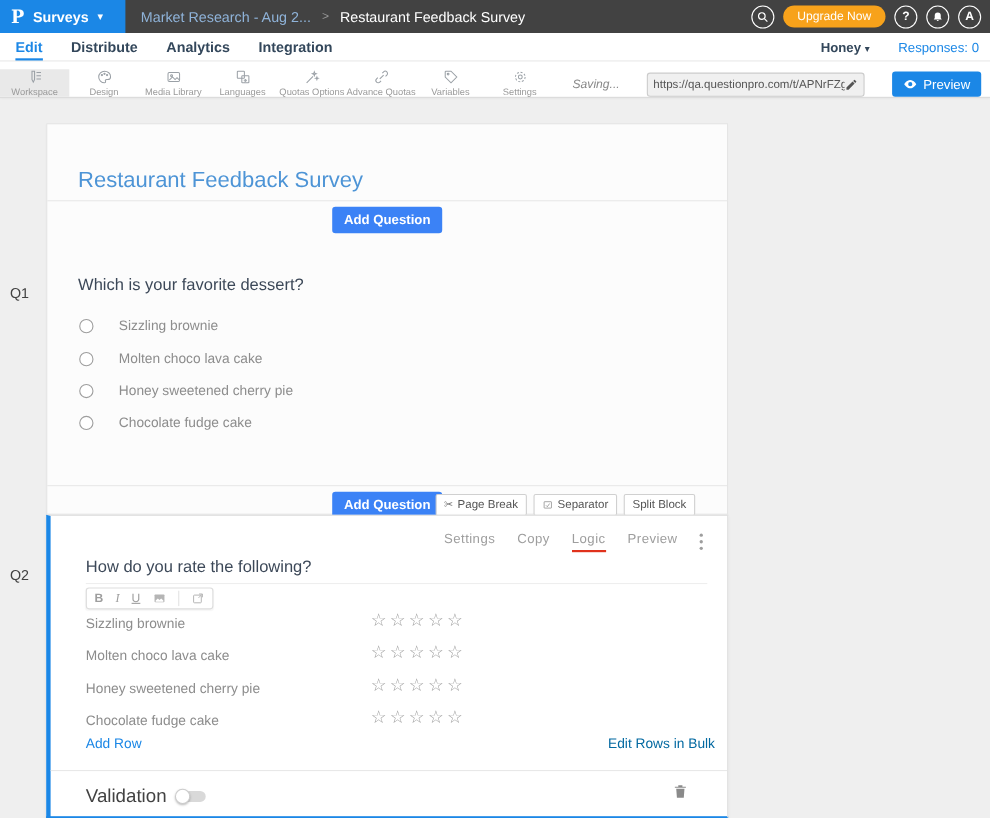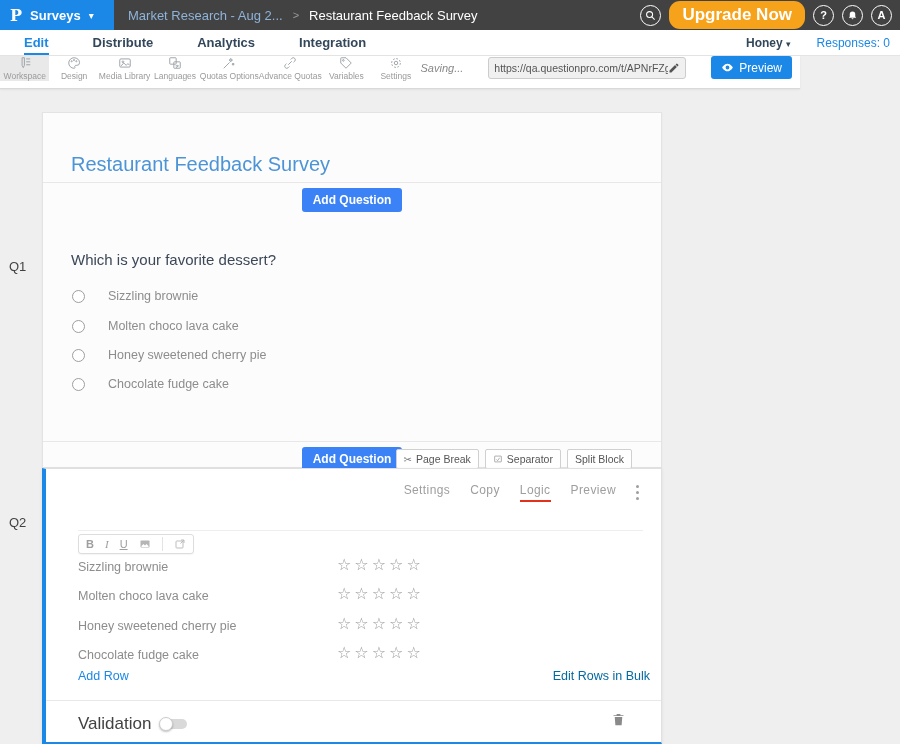--- a/index.html
+++ b/index.html
@@ -11,34 +11,34 @@
   .brand { width:114px; height:30px; background:#1b87e6; display:flex; align-items:center; padding:0 10px; gap:8px; flex-shrink:0; }
   .brand .logo { color:#fff; font-weight:bold; font-size:16px; font-family:"DejaVu Serif",serif; transform:scaleY(1.05); }
   .brand .nav-label { color:#fff; font-size:13px; font-weight:600; }
   .brand .caret { color:#fff; font-size:10px; }
   .crumbs { margin-left:14px; font-size:13px; display:flex; align-items:center; gap:10px; white-space:nowrap; }
   .crumb-parent { color:#8fb3d9; }
   .crumb-sep { color:#9a9a9a; font-size:11px; }
   .crumb-current { color:#ffffff; }
   .topbar-right { margin-left:auto; display:flex; align-items:center; gap:8px; padding-right:8px; }
   .circle-btn { width:21px; height:21px; border:1.5px solid #fff; border-radius:50%; display:flex; align-items:center; justify-content:center; color:#fff; font-size:11px; font-weight:bold; }
-  .upgrade-btn { background:#f7a21b; color:#fff; font-size:17px; font-weight:bold; padding:4px 13px; border-radius:11px; border:none; }
+  .upgrade-btn { background:#f7a21b; color:#fff; font-size:11px; font-weight:normal; padding:4px 13px; border-radius:11px; border:none; }
 
   
   .subnav { position:absolute; top:30px; left:0; width:900px; height:26px; background:#fff; border-bottom:1px solid #e4e4e4; display:flex; align-items:center; font-size:13px; }
-  .tabs { display:flex; gap:44px; padding-left:24px; height:100%; align-items:center; }
+  .tabs { display:flex; gap:26px; padding-left:14px; height:100%; align-items:center; }
   .tab { color:#33475b; font-weight:600; height:100%; display:flex; align-items:center; border-bottom:2px solid transparent; padding-top:2px; }
   .tab.active { color:#1b87e6; border-bottom-color:#1b87e6; }
   .subnav-right { margin-left:auto; display:flex; align-items:center; gap:26px; padding-right:10px; font-size:12px; }
   .tools-label { color:#33475b; font-weight:600; }
   .tools-label .caret { font-size:9px; }
   .responses-label { color:#1b87e6; }
 
   
-  .ribbon { position:absolute; top:56px; left:0; width:800px; height:33px; background:#fff; border-bottom:1px solid #d9d9d9; box-shadow:0 1px 2px rgba(0,0,0,.06); display:flex; align-items:flex-start; }
+  .ribbon { position:absolute; top:56px; left:0; width:900px; height:33px; background:#fff; border-bottom:1px solid #d9d9d9; box-shadow:0 1px 2px rgba(0,0,0,.06); display:flex; align-items:flex-end; }
   .ribbon-item { width:63px; display:flex; flex-direction:column; align-items:center; justify-content:center; gap:1px; }
   .ribbon-item.active { background:#e9e9e9; }
   .ribbon-item svg { width:14px; height:14px; stroke:#9aa0a6; fill:none; stroke-width:1.6; }
   .ribbon-item .rlabel { font-size:8.5px; color:#9a9a9a; white-space:nowrap; }
   .ribbon-right { margin-left:auto; display:flex; align-items:center; gap:25px; padding-right:8px; }
   .saving { font-style:italic; font-size:11px; color:#888; }
   .url-box { width:198px; height:22px; background:#f0f0f0; border:1px solid #ccc; border-radius:3px; display:flex; align-items:center; padding:0 5px; }
   .url-box input { flex:1; border:none; background:transparent; font-size:10.5px; color:#555; outline:none; width:160px; font-family:"Liberation Sans",sans-serif; }
   .url-box svg { width:12px; height:12px; fill:#555; flex-shrink:0; }
   .preview-btn { height:23px; background:#1b87e6; color:#fff; border:none; border-radius:3px; font-size:12px; display:flex; align-items:center; gap:5px; padding:0 10px; }
@@ -281,20 +281,21 @@
       <span class="mitem">Copy</span>
       <span class="mitem active">Logic</span>
       <span class="mitem">Preview</span>
       <span class="dots-menu">
           <i></i>
           <i></i>
           <i></i>
         </span>
     </div>
 
+    <div class="q2-text">How do you rate the following?</div>
     <div class="q2-underline"></div>
 
     <div class="fmt-bar">
       <span class="fmt-b">B</span>
       <span class="fmt-i">I</span>
       <span class="fmt-u">U</span>
       <svg viewBox="0 0 24 24" fill="#b5b5b5">
           <rect x="3" y="5" width="18" height="14" rx="1.5"></rect>
           <path d="M5 16l4-4 3 3 3-3 4 4v2H5z" fill="#fff"></path>
         </svg>

